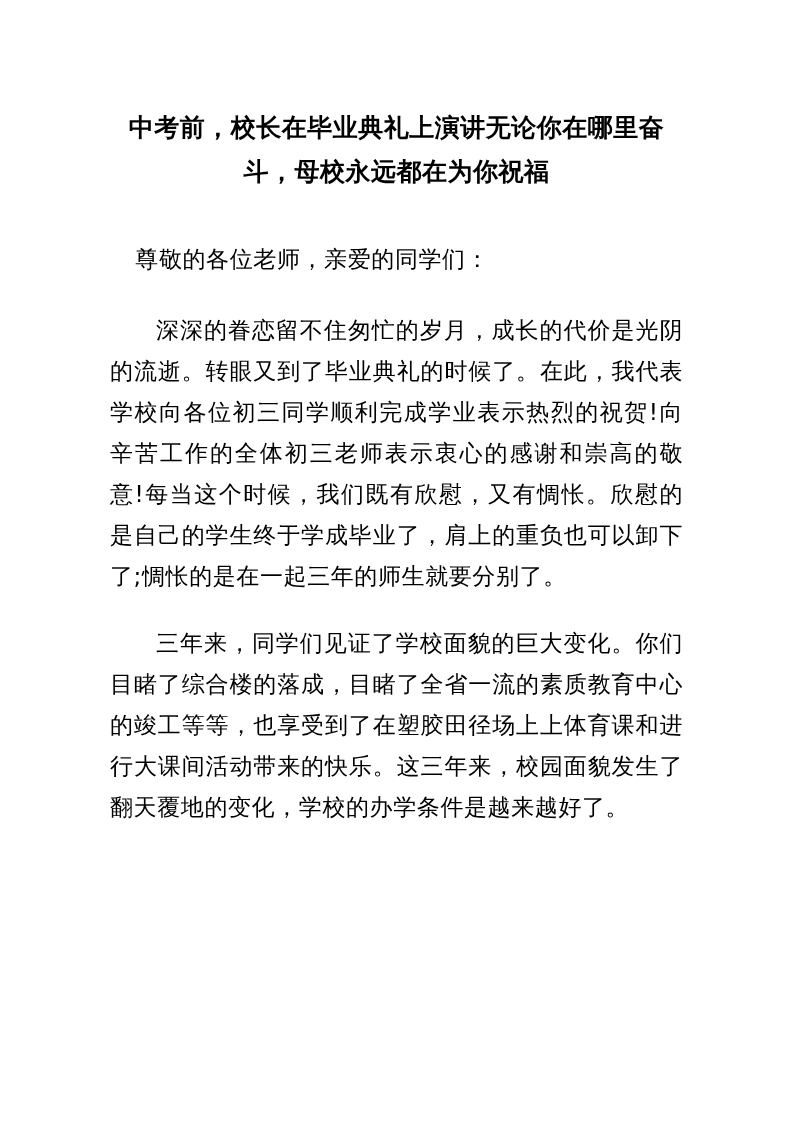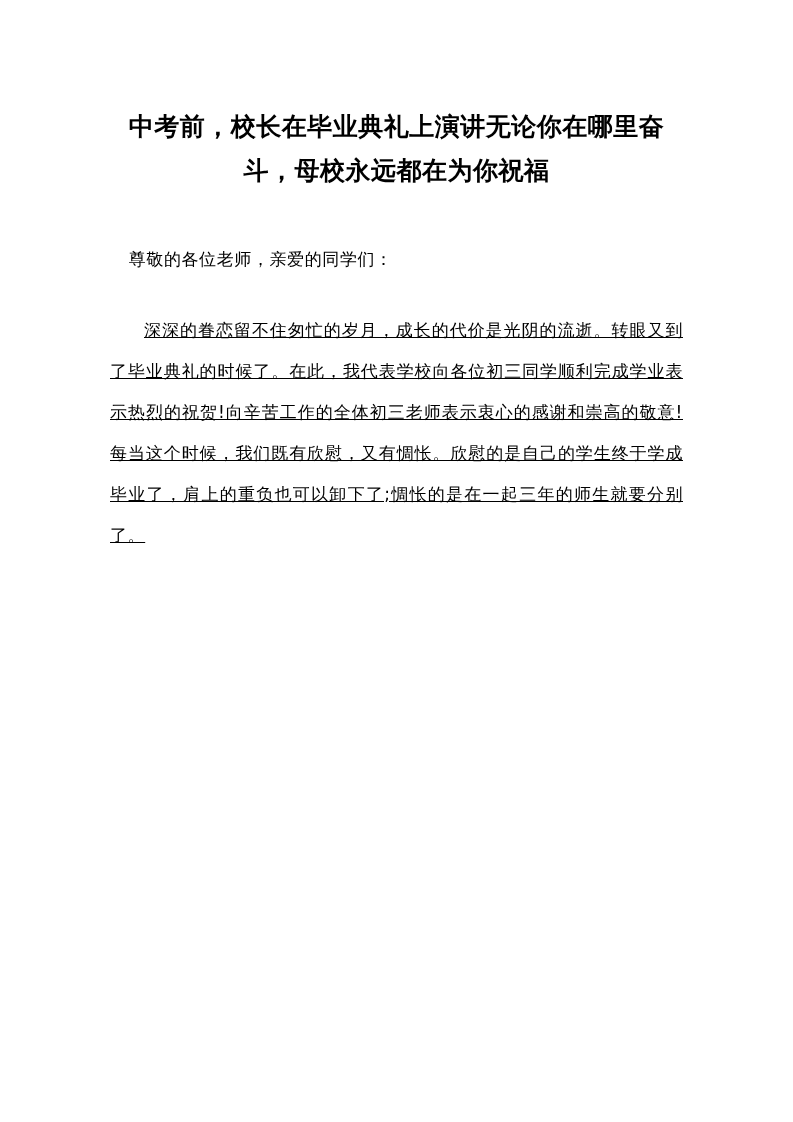--- a/index.html
+++ b/index.html
@@ -22,36 +22,35 @@
     box-sizing: border-box;
     padding: 105px 110px 60px 110px;
   }
   .doc-title {
     font-size: 25px;
     line-height: 44px;
     font-weight: bold;
     text-align: center;
     letter-spacing: 0.5px;
     margin: 0 0 46px 0;
-    font-family: Liberation Serif, serif;
+    font-family: Liberation Sans, sans-serif;
   }
   .body-block {
-    font-size: 17px;
+    font-size: 23px;
     line-height: 41px;
     letter-spacing: 0.6px;
     text-align: justify;
     text-justify: inter-ideograph;
   }
   .para {
     margin: 0 0 26px 0;
     text-indent: 0;
   }
   .para.indent {
     text-indent: 2em;
-    text-decoration: underline;
   }
   .para.last {
     margin-bottom: 0;
   }
   .salutation {
     margin: 0 0 30px 0;
     text-indent: 1.1em;
   }
   .greeting {
     margin: 0 0 30px 0;
@@ -65,16 +64,17 @@
 
   <h1 class="doc-title">中考前，校长在毕业典礼上演讲无论你在哪里奋斗，母校永远都在为你祝福</h1>
 
   <div class="body-block">
 
     <p class="salutation">尊敬的各位老师，亲爱的同学们：</p>
 
 
     <p class="para indent">深深的眷恋留不住匆忙的岁月，成长的代价是光阴的流逝。转眼又到了毕业典礼的时候了。在此，我代表学校向各位初三同学顺利完成学业表示热烈的祝贺!向辛苦工作的全体初三老师表示衷心的感谢和崇高的敬意!每当这个时候，我们既有欣慰，又有惆怅。欣慰的是自己的学生终于学成毕业了，肩上的重负也可以卸下了;惆怅的是在一起三年的师生就要分别了。</p>
 
+    <p class="para indent last">三年来，同学们见证了学校面貌的巨大变化。你们目睹了综合楼的落成，目睹了全省一流的素质教育中心的竣工等等，也享受到了在塑胶田径场上上体育课和进行大课间活动带来的快乐。这三年来，校园面貌发生了翻天覆地的变化，学校的办学条件是越来越好了。</p>
 
   </div>
 
 </div>
 
 </body></html>

